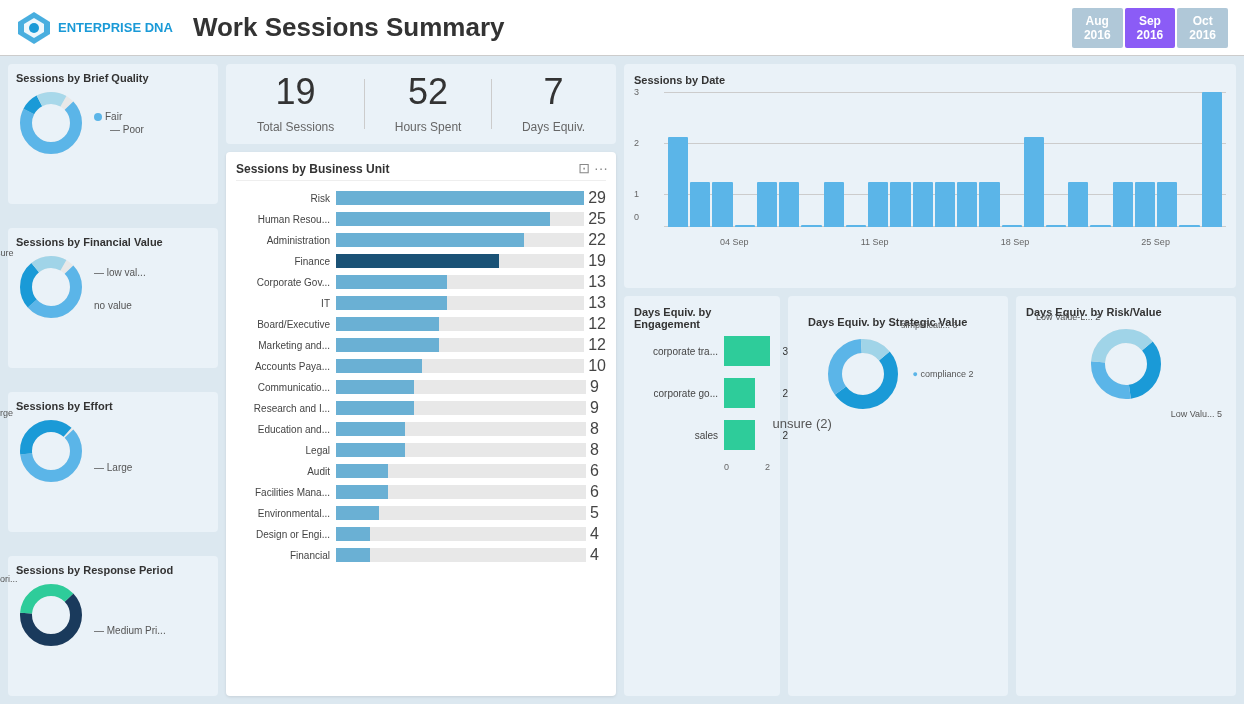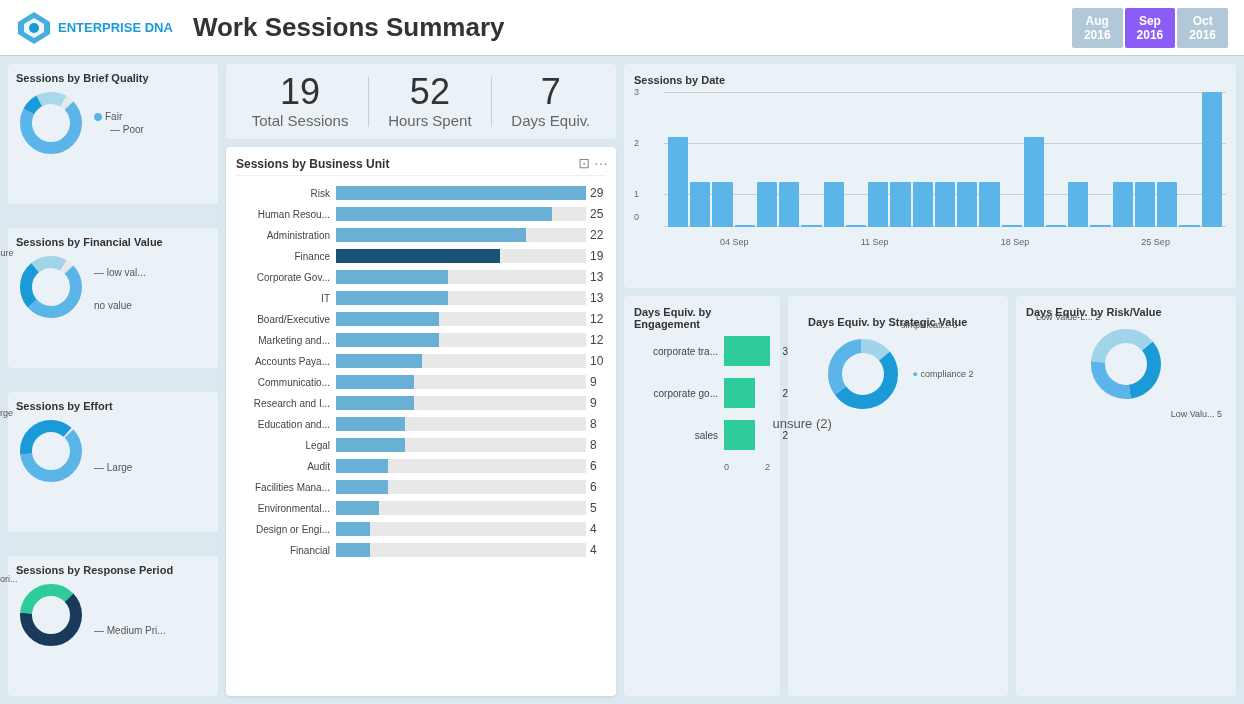--- a/index.html
+++ b/index.html
@@ -127,23 +127,23 @@
     .stat-item {
       text-align: center;
     }
     .stat-value {
       font-size: 36px;
       font-weight: 300;
       color: #333;
       line-height: 1;
     }
     .stat-label {
-      font-size: 15px;
+      font-size: 12px;
       color: #666;
-      margin-top: 2px;
+      margin-top: 10px;
     }
     .stat-divider {
       width: 1px;
       height: 50px;
       background: #ccc;
     }
     .bar-chart-panel {
       background: white;
       border-radius: 4px;
       padding: 10px;
@@ -197,21 +197,21 @@
       height: 100%;
       background: #6ab0d4;
       position: absolute;
       left: 0;
       top: 0;
     }
     .bar-fill.highlighted {
       background: #1a5276;
     }
     .bar-value {
-      font-size: 12px;
+      font-size: 16px;
       color: #444;
       margin-left: 4px;
       min-width: 16px;
     }
     .right-panel {
       flex: 1;
       display: flex;
       flex-direction: column;
       gap: 8px;
     }

